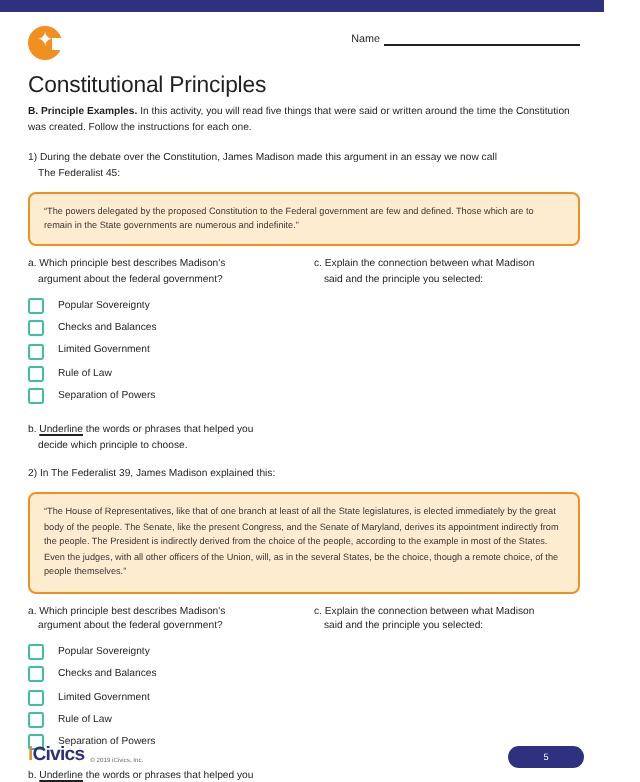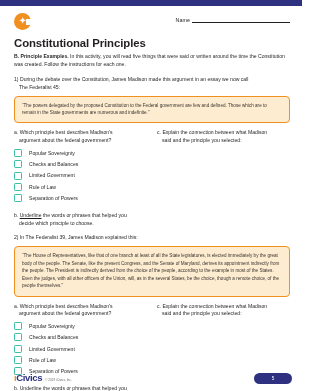--- a/index.html
+++ b/index.html
@@ -83,21 +83,21 @@
   }
   .namefield .rule {
     display: inline-block;
     width: 98px;
     border-bottom: 0.6px solid #231f20;
     height: 6px;
   }
   
   .title {
     font-size: 11.4px;
-    font-weight: bold;
+    font-weight: normal;
     letter-spacing: -0.1px;
     color: #231f20;
     margin: 1px 0 4px 0;
   }
   .intro {
     font-size: 5.1px;
     line-height: 1.55;
     color: #231f20;
     margin-bottom: 7px;
     max-width: 272px;

